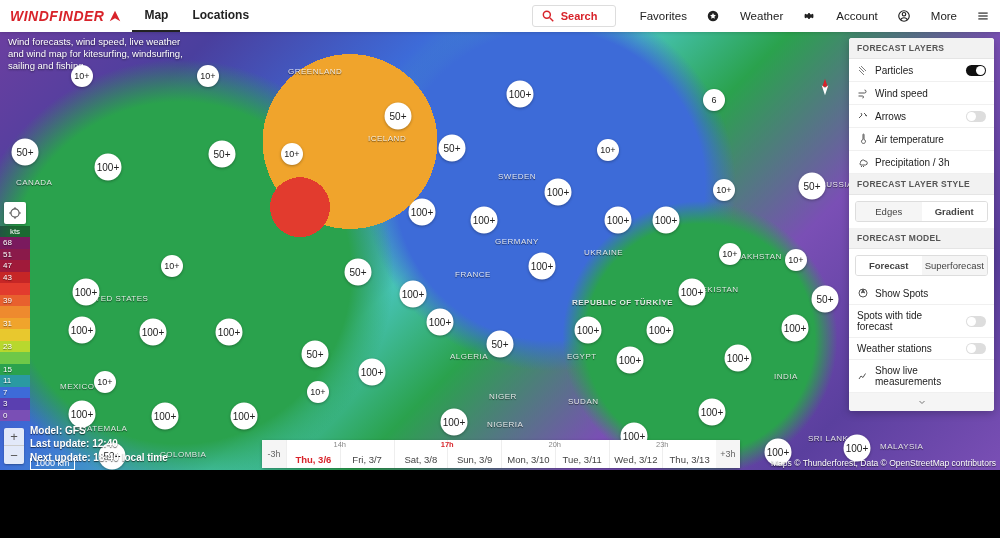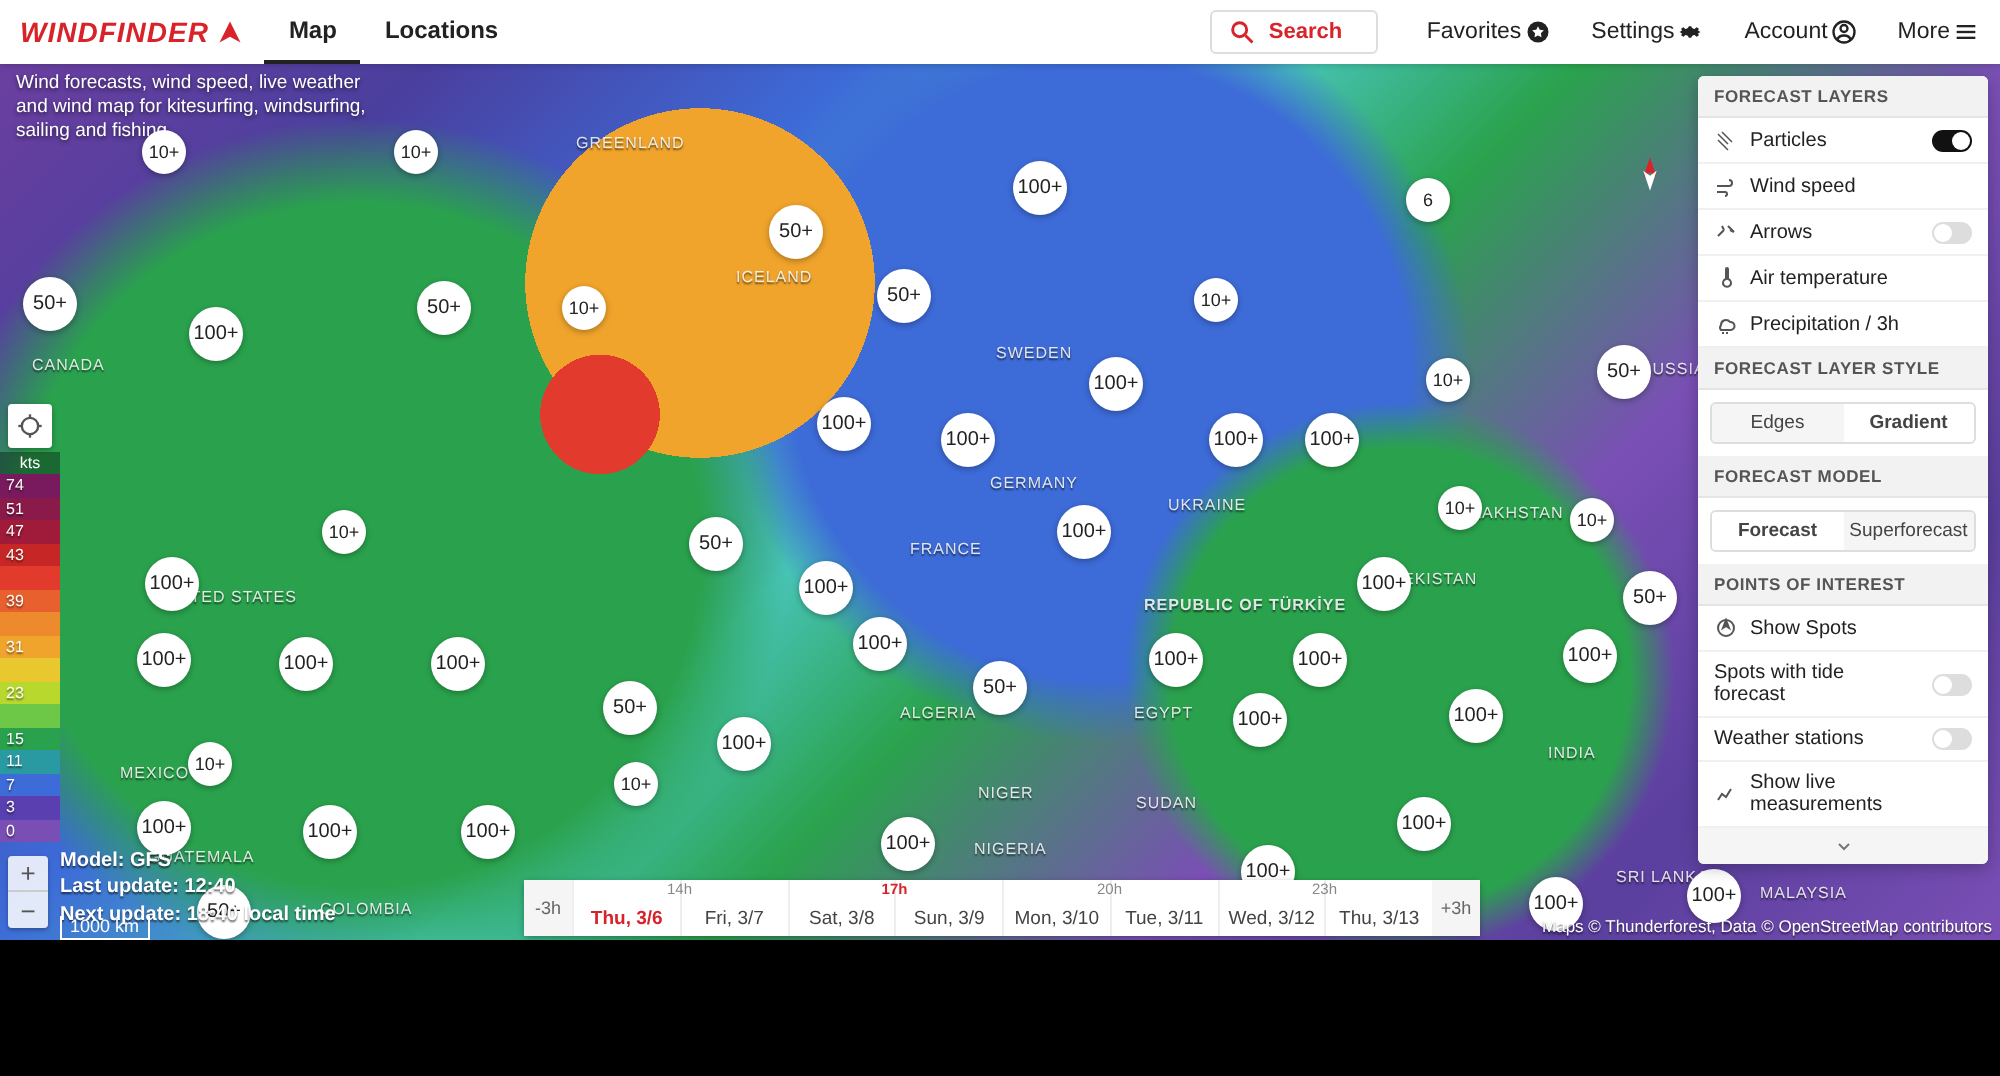--- a/index.html
+++ b/index.html
@@ -11,21 +11,21 @@
 .topbar { position: absolute; top: 0; left: 0; right: 0; height: 32px; background: #fff; display: flex; align-items: center; z-index: 50; font-size: 12px; box-shadow: 0 1px 3px rgba(0,0,0,.15); }
 .logo { color: #d8232a; font-weight: 700; font-style: italic; font-size: 14px; letter-spacing: .5px; padding: 0 10px; display: flex; align-items: center; gap: 4px; }
 .logo svg { width: 14px; height: 14px; }
 .nav { display: flex; align-items: stretch; height: 32px; }
 .nav-item { display: flex; align-items: center; padding: 0 12px; font-size: 12px; font-weight: 600; color: #222; cursor: pointer; border-bottom: 2px solid transparent; }
 .nav-item.active { border-bottom-color: #222; }
 .spacer { flex: 1; }
 .searchbox { display: flex; align-items: center; gap: 6px; border: 1px solid #ddd; border-radius: 3px; height: 22px; padding: 0 8px; margin-right: 14px; min-width: 84px; }
 .searchbox svg { width: 14px; height: 14px; stroke: #d8232a; }
 .searchbox span { color: #d8232a; font-weight: 600; font-size: 11px; }
-.tb-btn { display: flex; align-items: center; gap: 1px; padding: 0 10px; font-size: 11.5px; color: #222; cursor: pointer; }
+.tb-btn { display: flex; align-items: center; gap: 19px; padding: 0 10px; font-size: 11.5px; color: #222; cursor: pointer; }
 .tb-btn svg { width: 14px; height: 14px; }
 
 
 .map { position: absolute; top: 32px; left: 0; right: 0; bottom: 68px; background:
   radial-gradient(circle at 30% 40%, #e23b2e 0%, #e23b2e 4%, transparent 4%),
   radial-gradient(circle at 35% 25%, #f0a42c 0%, #f0a42c 12%, transparent 12%),
   radial-gradient(circle at 18% 55%, #2aa24d 0%, #2aa24d 20%, transparent 25%),
   radial-gradient(circle at 70% 70%, #2aa24d 0%, #2aa24d 15%, transparent 18%),
   radial-gradient(circle at 55% 35%, #3d6bd8 0%, #3d6bd8 25%, transparent 30%),
   linear-gradient(135deg, #6b3fa0 0%, #4a3f9e 15%, #3d6bd8 30%, #47c3b5 45%, #2aa24d 55%, #7a4fb5 70%, #5a3f9e 85%, #7a4fb5 100%);
@@ -117,21 +117,21 @@
     <span>Search</span>
   </div>
   <div class="tb-btn">
     <span>Favorites</span>
     <svg viewBox="0 0 24 24" fill="#222">
           <circle cx="12" cy="12" r="9" fill="#222"></circle>
           <path d="M12 7l1.5 3 3.5.5-2.5 2.5.5 3.5L12 15l-3 1.5.5-3.5L7 10.5l3.5-.5z" fill="#fff"></path>
         </svg>
   </div>
   <div class="tb-btn">
-    <span>Settings</span>
+    <span>Weather</span>
     <svg viewBox="0 0 24 24" fill="#222">
           <path d="M12 8a4 4 0 100 8 4 4 0 000-8zm9 4l-2-1 .5-2-2-1-1.5 1.5-2-.5-1-2h-2l-1 2-2 .5L6.5 8l-2 1 .5 2-2 1 2 1-.5 2 2 1 1.5-1.5 2 .5 1 2h2l1-2 2-.5 1.5 1.5 2-1-.5-2z"></path>
         </svg>
   </div>
   <div class="tb-btn">
     <span>Account</span>
     <svg viewBox="0 0 24 24" fill="none" stroke="#222" stroke-width="2">
           <circle cx="12" cy="12" r="9"></circle>
           <circle cx="12" cy="9" r="3"></circle>
           <path d="M6 19c1-3 4-4 6-4s5 1 6 4"></path>
@@ -241,21 +241,21 @@
           <line x1="12" y1="2" x2="12" y2="5"></line>
           <line x1="12" y1="19" x2="12" y2="22"></line>
           <line x1="2" y1="12" x2="5" y2="12"></line>
           <line x1="19" y1="12" x2="22" y2="12"></line>
         </svg>
   </div>
 
   <div class="scale">
     <div class="scale-unit">kts</div>
     <div id="scale-rows">
-          <div class="scale-row" style="background: rgb(122, 26, 94);">74</div>
+          <div class="scale-row" style="background: rgb(122, 26, 94);">68</div>
           <div class="scale-row" style="background: rgb(138, 26, 74);">51</div>
           <div class="scale-row" style="background: rgb(160, 26, 58);">47</div>
           <div class="scale-row" style="background: rgb(198, 38, 38);">43</div>
           <div class="scale-row" style="background: rgb(226, 59, 46);"></div>
           <div class="scale-row" style="background: rgb(232, 96, 46);">39</div>
           <div class="scale-row" style="background: rgb(238, 138, 46);"></div>
           <div class="scale-row" style="background: rgb(240, 164, 44);">31</div>
           <div class="scale-row" style="background: rgb(232, 200, 46);"></div>
           <div class="scale-row" style="background: rgb(184, 216, 46);">23</div>
           <div class="scale-row" style="background: rgb(110, 200, 72);"></div>
@@ -325,21 +325,20 @@
     <div>Edges</div>
     <div class="on">Gradient</div>
   </div>
 
   <div class="panel-head">FORECAST MODEL</div>
   <div class="seg">
     <div class="on">Forecast</div>
     <div>Superforecast</div>
   </div>
 
-  <div class="panel-head">POINTS OF INTEREST</div>
   <div class="panel-row">
     <svg viewBox="0 0 24 24" fill="none" stroke="#555" stroke-width="2">
           <circle cx="12" cy="12" r="8"></circle>
           <path d="M12 4l3 8-3-2-3 2z" fill="#555"></path>
         </svg>
     <span class="lbl">Show Spots</span>
   </div>
   <div class="panel-row">
     <span class="lbl">Spots with tide forecast</span>
     <div class="toggle"></div>

